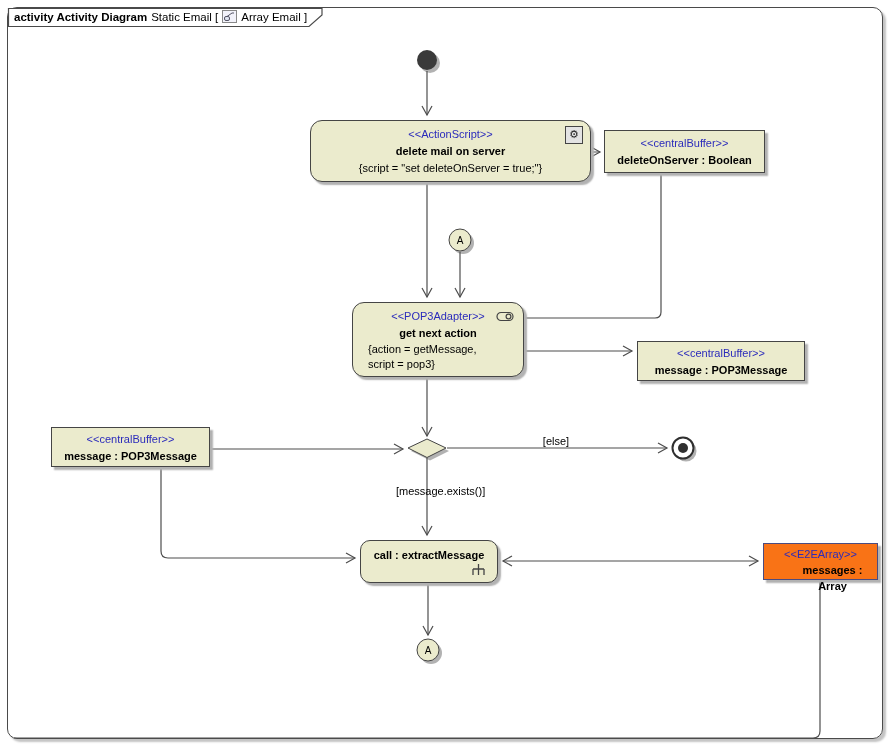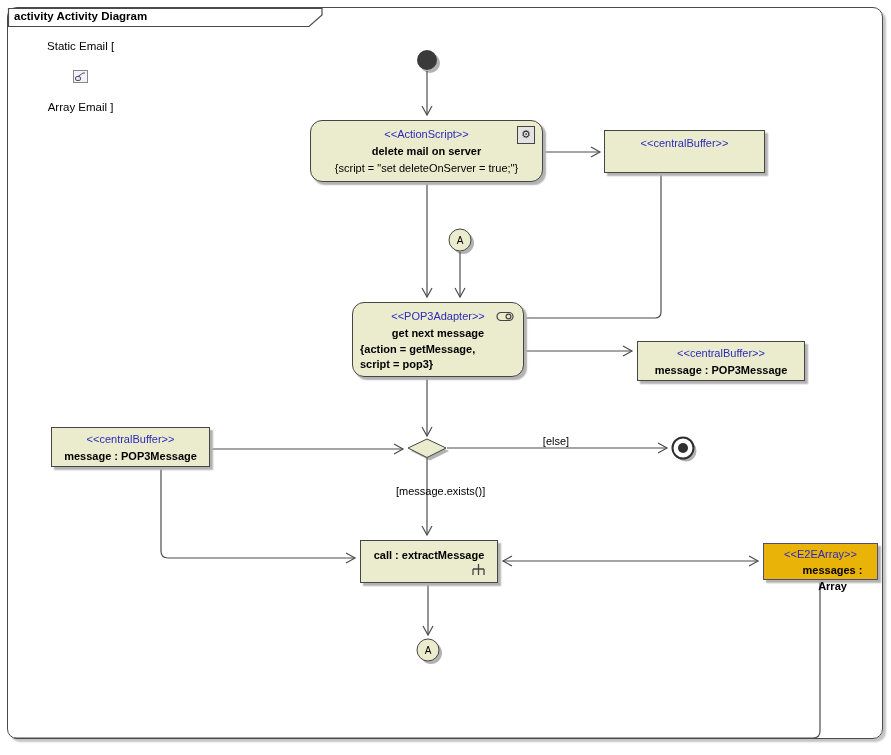--- a/index.html
+++ b/index.html
@@ -1,30 +1,30 @@
 <!DOCTYPE html>
 <html><head>
 <meta charset="utf-8">
 <style>
   html,body{margin:0;padding:0;background:#fff;font-family:"Liberation Sans",sans-serif;}
   .stage{position:relative;width:891px;height:755px;background:#fff;overflow:hidden;}
   .frame{position:absolute;left:7px;top:7px;width:874px;height:730px;border:1.5px solid #4a4a4a;
          border-radius:10px;box-shadow:3px 3px 2px #c4c4c4;background:transparent;}
   svg.wires{position:absolute;left:0;top:0;z-index:2;}
-  .title{position:absolute;left:14px;top:10px;z-index:3;display:flex;align-items:center;gap:18px;
-         font-size:11.5px;color:#000;white-space:nowrap;flex-direction:column;}
+  .title{position:absolute;left:14px;top:10px;z-index:3;display:flex;align-items:center;gap:4px;
+         font-size:11.5px;color:#000;white-space:nowrap;}
   .title b{font-weight:bold;}
   .node{position:absolute;z-index:3;box-sizing:border-box;background:#ebebcd;border:1px solid #454545;
         box-shadow:3px 3px 1.5px #b2b2b2;text-align:center;font-size:11px;color:#000;}
   .action{border-radius:12px;}
-  .array{background:#eab308;border-color:#4c4c80;}
+  .array{background:#f97316;border-color:#4c4c80;}
   .stereo{display:block;color:#2b2bbb;line-height:17px;}
   .nname{display:block;font-weight:bold;line-height:17px;}
   .scriptline{display:block;line-height:17px;}
-  .param{display:block;text-align:left;padding-left:7px;line-height:15px;font-weight:bold;}
+  .param{display:block;text-align:left;padding-left:15px;line-height:15px;}
   .guard{position:absolute;z-index:3;font-size:11px;color:#000;}
   .badge{position:absolute;}
   .gearbox{right:7px;top:5px;width:16px;height:16px;border:1px solid #444;background:#e3e3e3;
            font-family:"DejaVu Sans",sans-serif;font-size:11px;line-height:15px;color:#222;text-align:center;}
 </style>
 </head>
 <body>
 
 <div class="stage">
 
@@ -74,53 +74,54 @@
     <b>activity Activity Diagram</b>
     <span>Static Email [</span>
     <svg width="15" height="13">
       <rect x="0.5" y="0.5" width="14" height="12" fill="#f2f2fa" stroke="#888"></rect>
       <rect x="2.5" y="6.5" width="5" height="4" rx="1.5" fill="#dfe4f0" stroke="#556"></rect>
       <path d="M5,6.5 L10,3 L12,3" fill="none" stroke="#556" stroke-width="1"></path>
     </svg>
     <span>Array Email ]</span>
   </div>
 
-  <div class="node action" style="left:310px;top:120px;width:233px;height:62px;padding-top:5px;">
+  <div class="node action" style="left:310px;top:120px;width:281px;height:62px;padding-top:5px;">
     <span class="stereo">&lt;&lt;ActionScript&gt;&gt;</span>
     <span class="nname">delete mail on server</span>
     <span class="scriptline">{script = "set deleteOnServer = true;"}</span>
     <div class="badge gearbox">⚙</div>
   </div>
 
   <div class="node" style="left:604px;top:130px;width:161px;height:43px;padding-top:4px;">
     <span class="stereo">&lt;&lt;centralBuffer&gt;&gt;</span>
+    <span class="nname">deleteOnServer : Boolean</span>
   </div>
 
   <div class="node action" style="left:352px;top:302px;width:172px;height:75px;padding-top:5px;">
     <span class="stereo">&lt;&lt;POP3Adapter&gt;&gt;</span>
-    <span class="nname">get next message</span>
+    <span class="nname">get next action</span>
     <span class="param">{action = getMessage,</span>
     <span class="param">script = pop3}</span>
     <svg class="badge" style="right:8px;top:8px;" width="19" height="11">
       <rect x="1" y="1.5" width="16" height="8" rx="4" fill="none" stroke="#444" stroke-width="1.2"></rect>
       <circle cx="12.5" cy="5.5" r="2.4" fill="none" stroke="#444" stroke-width="1.2"></circle>
     </svg>
   </div>
 
   <div class="node" style="left:637px;top:341px;width:168px;height:40px;padding-top:3px;">
     <span class="stereo">&lt;&lt;centralBuffer&gt;&gt;</span>
     <span class="nname">message : POP3Message</span>
   </div>
 
   <div class="node" style="left:51px;top:427px;width:159px;height:40px;padding-top:3px;">
     <span class="stereo">&lt;&lt;centralBuffer&gt;&gt;</span>
     <span class="nname">message : POP3Message</span>
   </div>
 
-  <div class="node action" style="left:360px;top:540px;width:138px;height:43px;padding-top:6px;border-radius:0;">
+  <div class="node action" style="left:360px;top:540px;width:138px;height:43px;padding-top:6px;border-radius:10px;">
     <span class="nname">call : extractMessage</span>
     <svg class="badge" style="right:12px;bottom:6px;" width="13" height="12">
       <path d="M6.5,0 L6.5,5 M1,5 L12,5 M1,5 L1,11 M6.5,5 L6.5,11 M12,5 L12,11" fill="none" stroke="#444" stroke-width="1.3"></path>
     </svg>
   </div>
 
   <div class="node array" style="left:763px;top:543px;width:115px;height:37px;padding-top:2px;">
     <span class="stereo" style="line-height:16px;">&lt;&lt;E2EArray&gt;&gt;</span>
     <span class="nname" style="line-height:16px;padding-left:24px;">messages : Array</span>
   </div>

